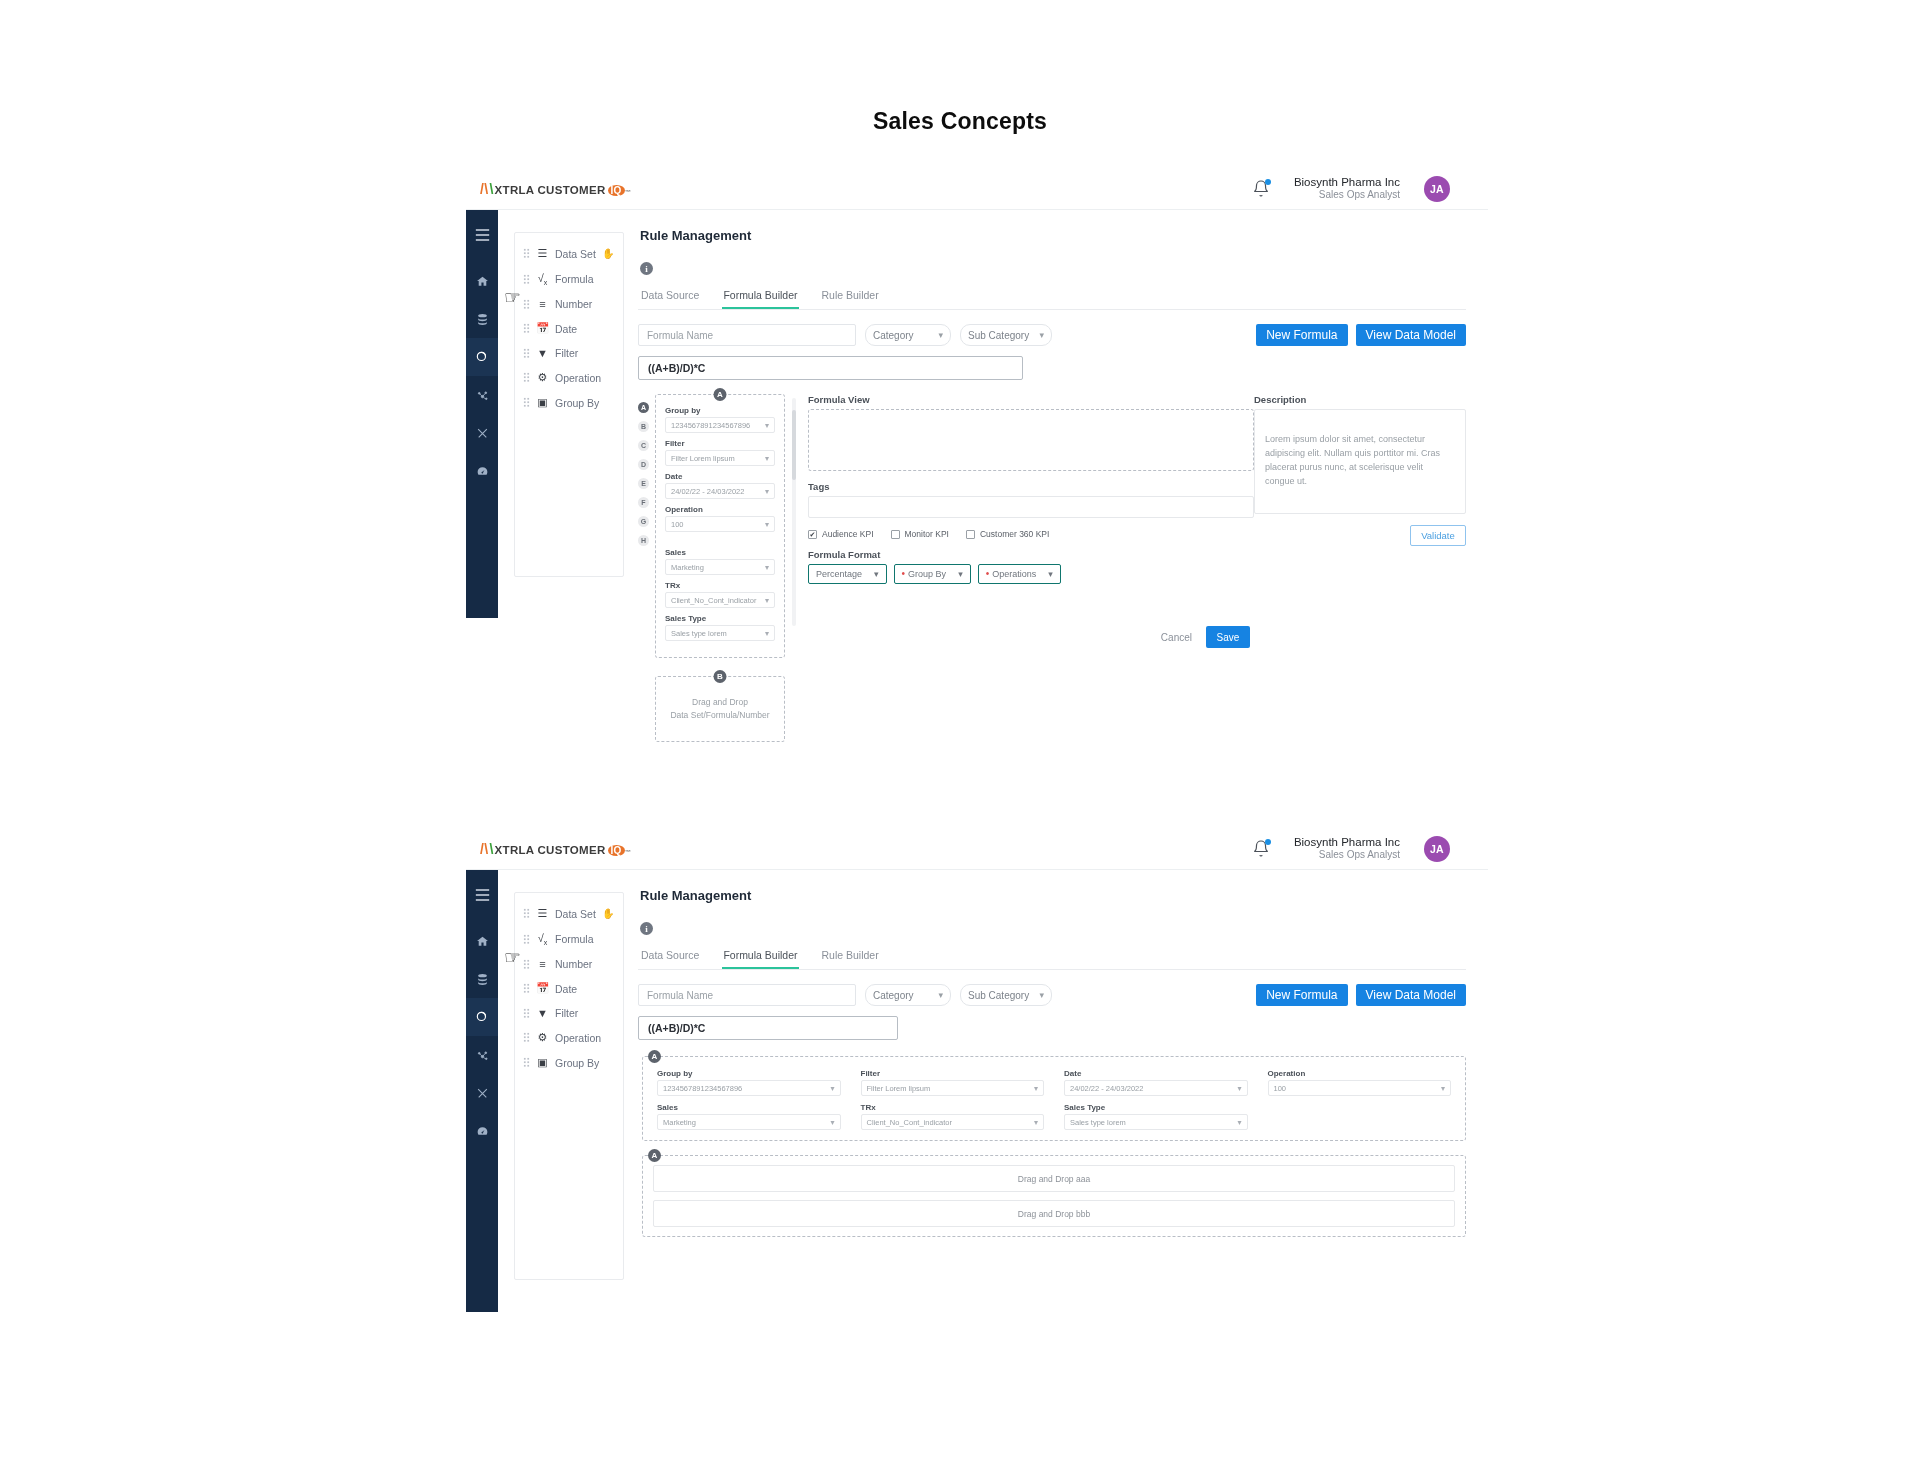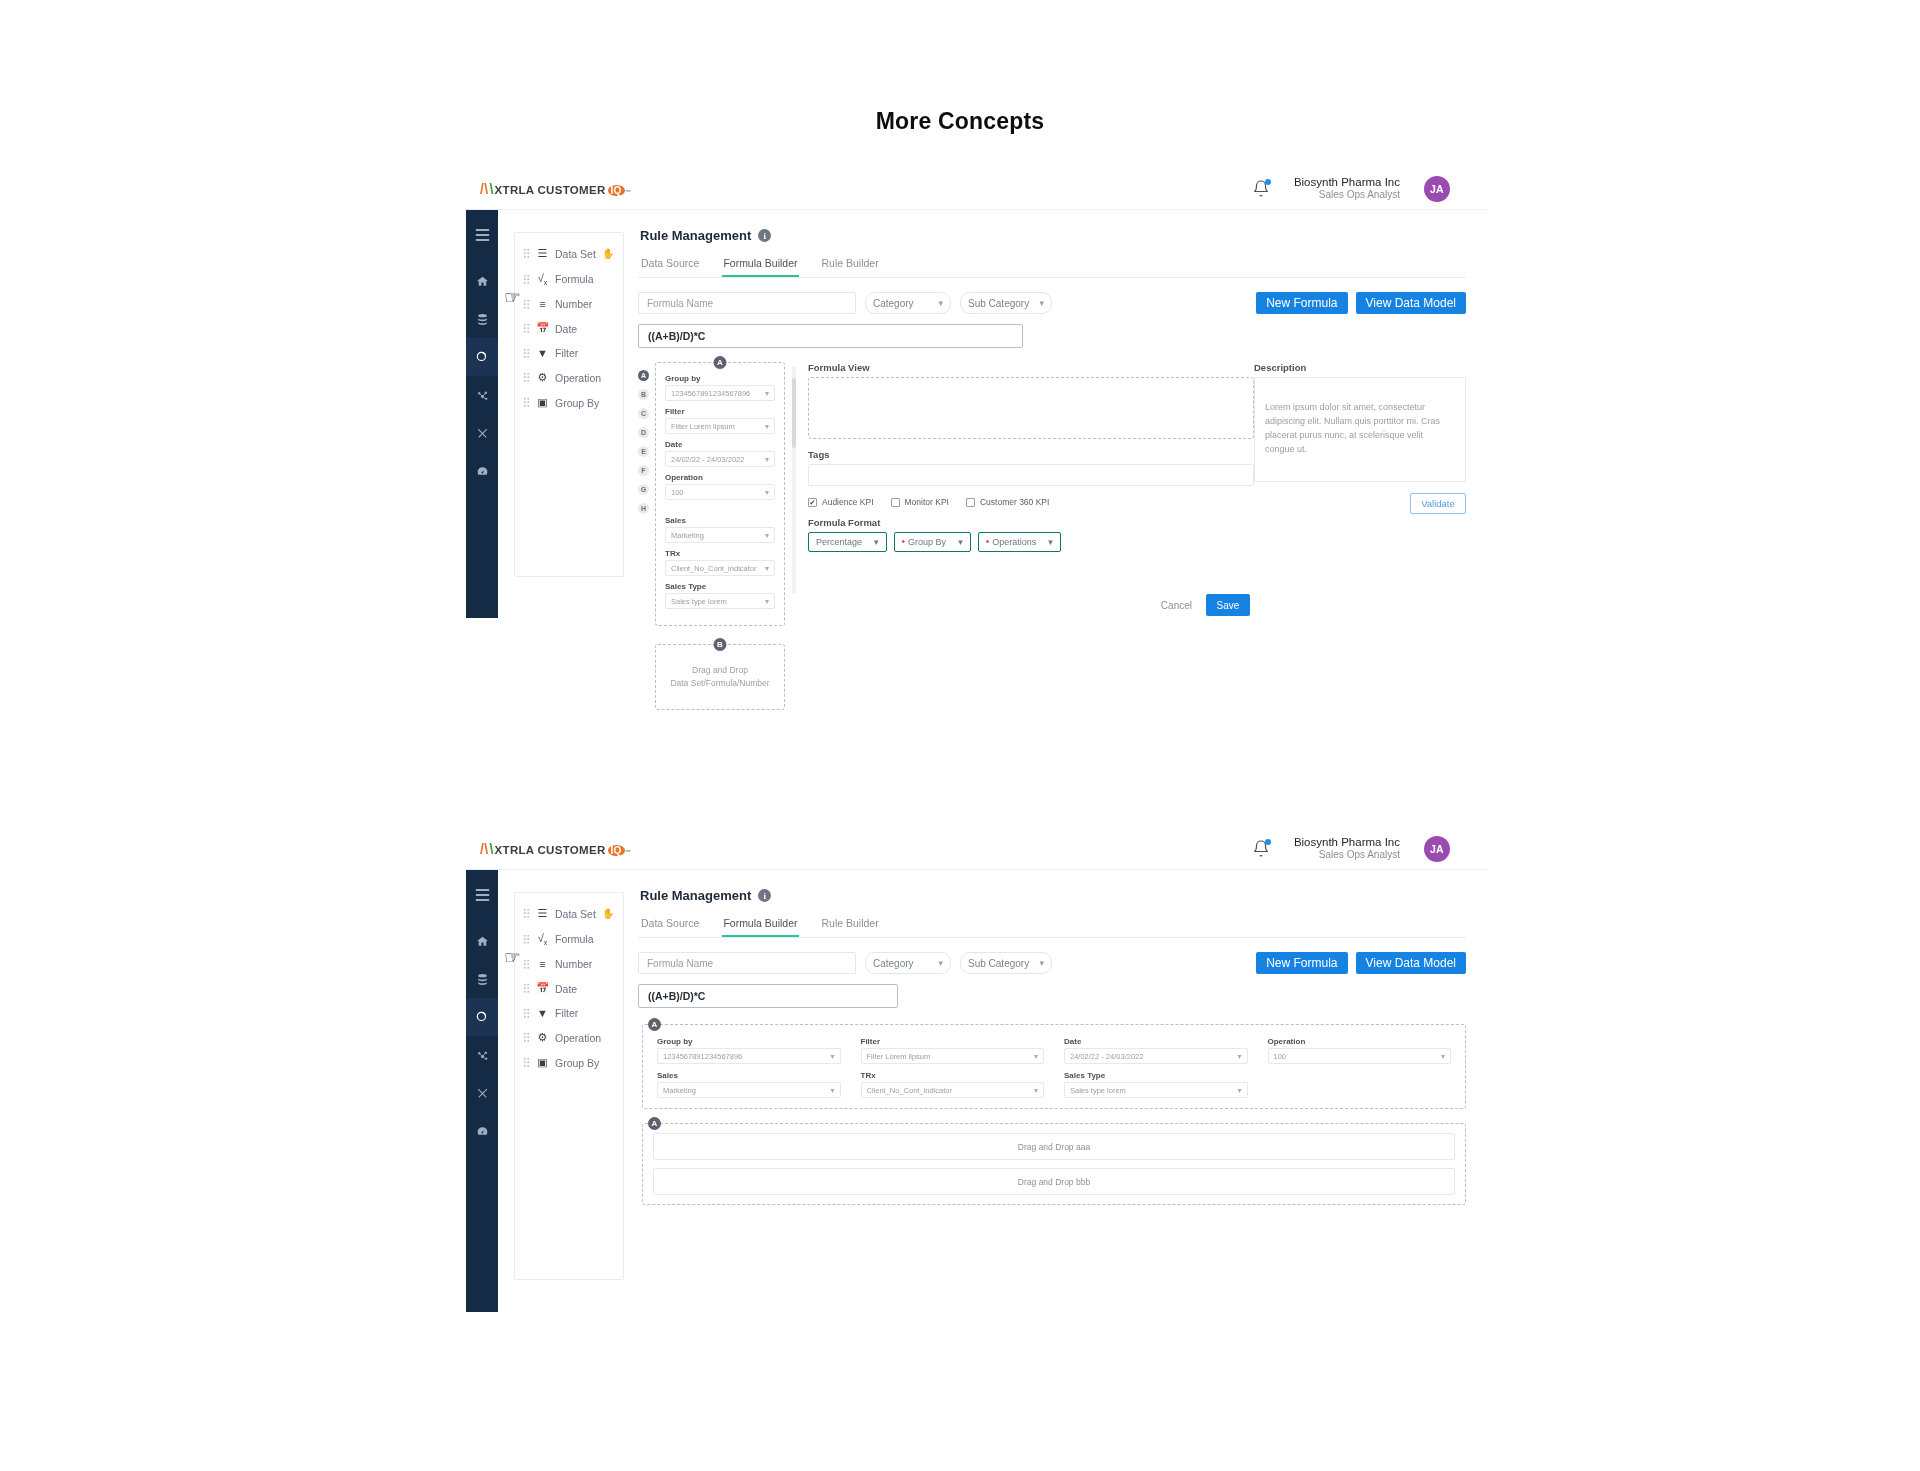--- a/index.html
+++ b/index.html
@@ -105,21 +105,21 @@
     width: 7px; height: 11px; flex: 0 0 7px;
     background-image: radial-gradient(#b9bec6 0.9px, transparent 1px);
     background-size: 3.5px 3.5px;
     opacity: .95;
   }
   .tool .tico { width: 13px; text-align: center; color: #3b3f46; font-size: 11px; }
   .tool .hand { margin-left: auto; color: #9aa0a6; font-size: 10px; }
 
   .content { flex: 1; padding: 14px 22px 18px 14px; min-width: 0; }
 
-  .pagehead { display: flex; align-items: center; gap: 7px; margin: 4px 0 10px 2px; }
+  .pagehead { display: flex; gap: 19px; margin: 4px 0 10px 2px; flex-direction: column; }
   .pagehead h2 { font-size: 13px; margin: 0; color: #1f2937; font-weight: 700; }
   .infoi {
     width: 13px; height: 13px; border-radius: 50%; background: #6f7681;
     color: #fff; font-size: 9px; font-weight: 700;
     display: flex; align-items: center; justify-content: center;
     font-family: "Liberation Serif", serif;
   }
   .tabs { display: flex; gap: 22px; border-bottom: 1px solid #e9ebee; padding-left: 2px; }
   .tab { font-size: 10.5px; color: #8a9099; padding: 4px 1px 6px; }
   .tab.active { color: #4b5159; border-bottom: 2px solid #2bc39b; font-weight: 500; }
@@ -257,21 +257,21 @@
   .dz:last-child { margin-bottom: 0; }
 
   .cursor {
     position: absolute; font-size: 19px; color: #111; line-height: 1;
     transform: scaleX(-1);
   }
 </style>
 </head>
 <body>
 
-<h1 class="page-title">More Concepts</h1>
+<h1 class="page-title">Sales Concepts</h1>
 
 <div class="app" id="card1" style="top:168px;">
   <div class="topbar">
     <div class="logo">
       <span class="mark">/\</span>
         <span class="mark2">\</span>
         <span>XTRLA CUSTOMER</span>
         <span class="iq">IQ</span>
         <span class="tm">™</span>
     </div>

